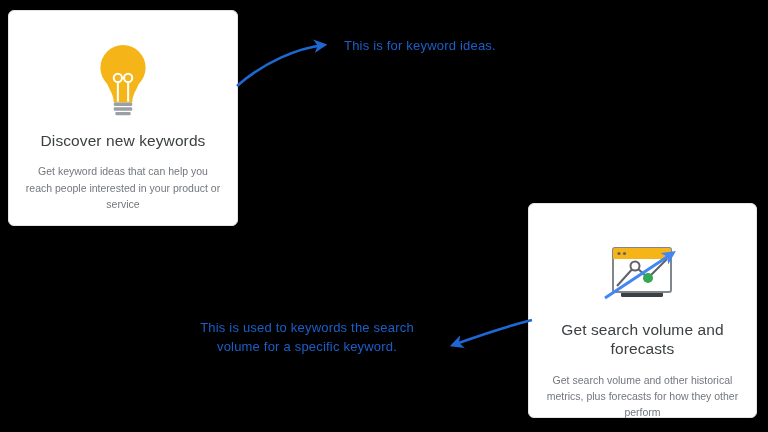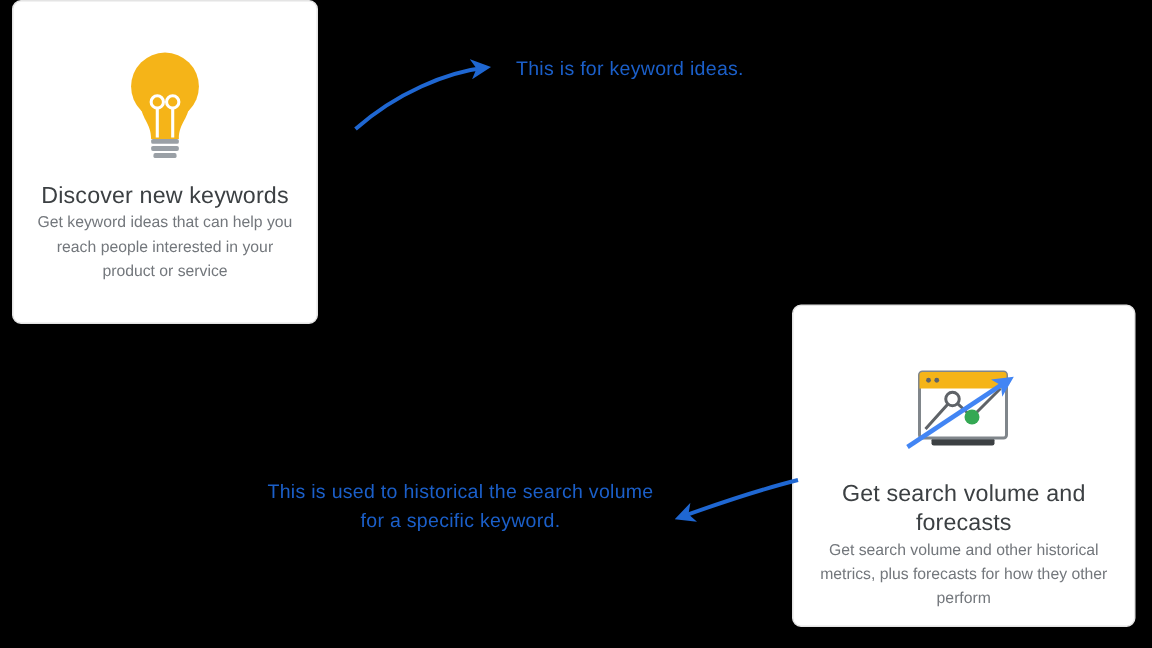--- a/index.html
+++ b/index.html
@@ -11,29 +11,29 @@
   }
   .stage{position:absolute;inset:0;}
 
   
   .card{
     position:absolute;background:#fff;border:1px solid #e4e4e4;
     border-radius:6px;box-shadow:0 1px 4px rgba(0,0,0,.55);
     display:flex;flex-direction:column;align-items:center;text-align:center;
     box-sizing:border-box;
   }
-  .card-discover{left:8px;top:0;width:204px;height:216px;padding-top:32px;align-items:center;}
+  .card-discover{left:8px;top:10px;width:230px;height:216px;padding-top:32px;align-items:center;}
   .card-forecast{left:528px;top:203px;width:229px;height:215px;padding-top:36px;}
   .icon-wrap{flex:0 0 auto;display:flex;align-items:center;justify-content:center;}
   .card-title{
     color:#3c4043;font-size:15.5px;line-height:1.25;margin-top:14px;
     letter-spacing:.1px;padding:0 18px;
   }
   .card-desc{
-    color:#73777c;font-size:10.5px;line-height:1.55;margin-top:0;
+    color:#73777c;font-size:10.5px;line-height:1.55;margin-top:13px;
     padding:0 16px;
   }
 
   
   .note{
     position:absolute;color:#1b5fc9;font-weight:normal;font-size:13px;
     line-height:1.45;letter-spacing:.2px;
   }
   .note-top{left:344px;top:37px;width:190px;}
   .note-bottom{left:178px;top:319px;width:258px;text-align:center;}
@@ -91,15 +91,15 @@
     <defs>
       <marker id="ah" viewBox="0 0 10 10" refX="7.5" refY="5" markerWidth="5.2" markerHeight="5.2" orient="auto">
         <path d="M0,0 L10,5 L0,10 L2.8,5 Z" fill="#1f67d2"></path>
       </marker>
     </defs>
     <path d="M237,86 C264,62 298,48 324,45" fill="none" stroke="#1f67d2" stroke-width="2.6" marker-end="url(#ah)"></path>
     <path d="M532,320 C508,326 478,336 453,345" fill="none" stroke="#1f67d2" stroke-width="2.6" marker-end="url(#ah)"></path>
   </svg>
 
   <div class="note note-top">This is for keyword ideas.</div>
-  <div class="note note-bottom">This is used to historical the search volume for a specific keyword.</div>
+  <div class="note note-bottom">This is used to keywords the search volume for a specific keyword.</div>
 
 </div>
 
 </body></html>

